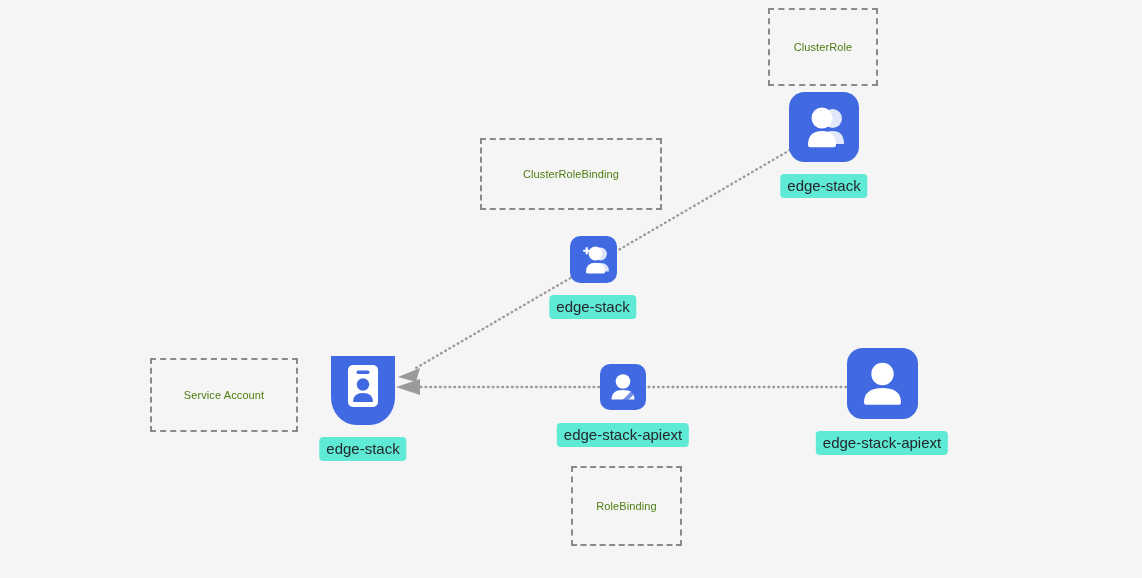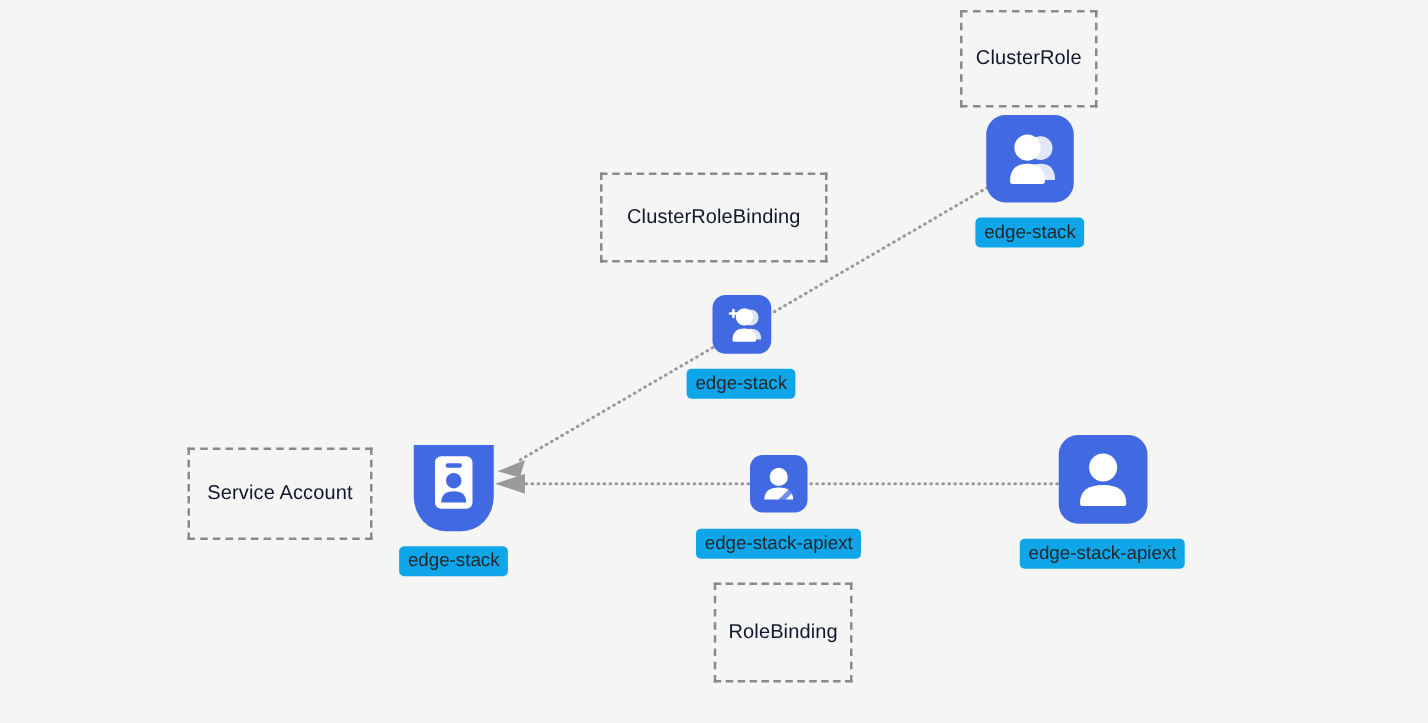--- a/index.html
+++ b/index.html
@@ -36,22 +36,22 @@
   .group-box {
     position: absolute;
     box-sizing: border-box;
     border: 2px dashed #8a8a8a;
     background: transparent;
     display: flex;
     align-items: center;
     justify-content: center;
   }
   .group-box .group-label {
-    color: #0f172a;
-    font-size: 16px;
+    color: #4d7c0f;
+    font-size: 11px;
     font-family: "Liberation Sans", sans-serif;
     letter-spacing: 0.1px;
     white-space: nowrap;
   }
   .icon-tile {
     position: absolute;
     background: #4169e1;
     display: block;
   }
   .icon-tile.rounded {
@@ -63,21 +63,21 @@
   .icon-tile svg {
     position: absolute;
     left: 0;
     top: 0;
     width: 100%;
     height: 100%;
   }
   
   .node-label {
     position: absolute;
-    background: #0ea5e9;
+    background: #5eead4;
     color: #25272b;
     font-size: 15px;
     font-family: "Liberation Sans", sans-serif;
     padding: 3px 7px 4px 7px;
     border-radius: 4px;
     white-space: nowrap;
     line-height: 17px;
     transform: translateX(-50%);
     text-align: center;
   }

